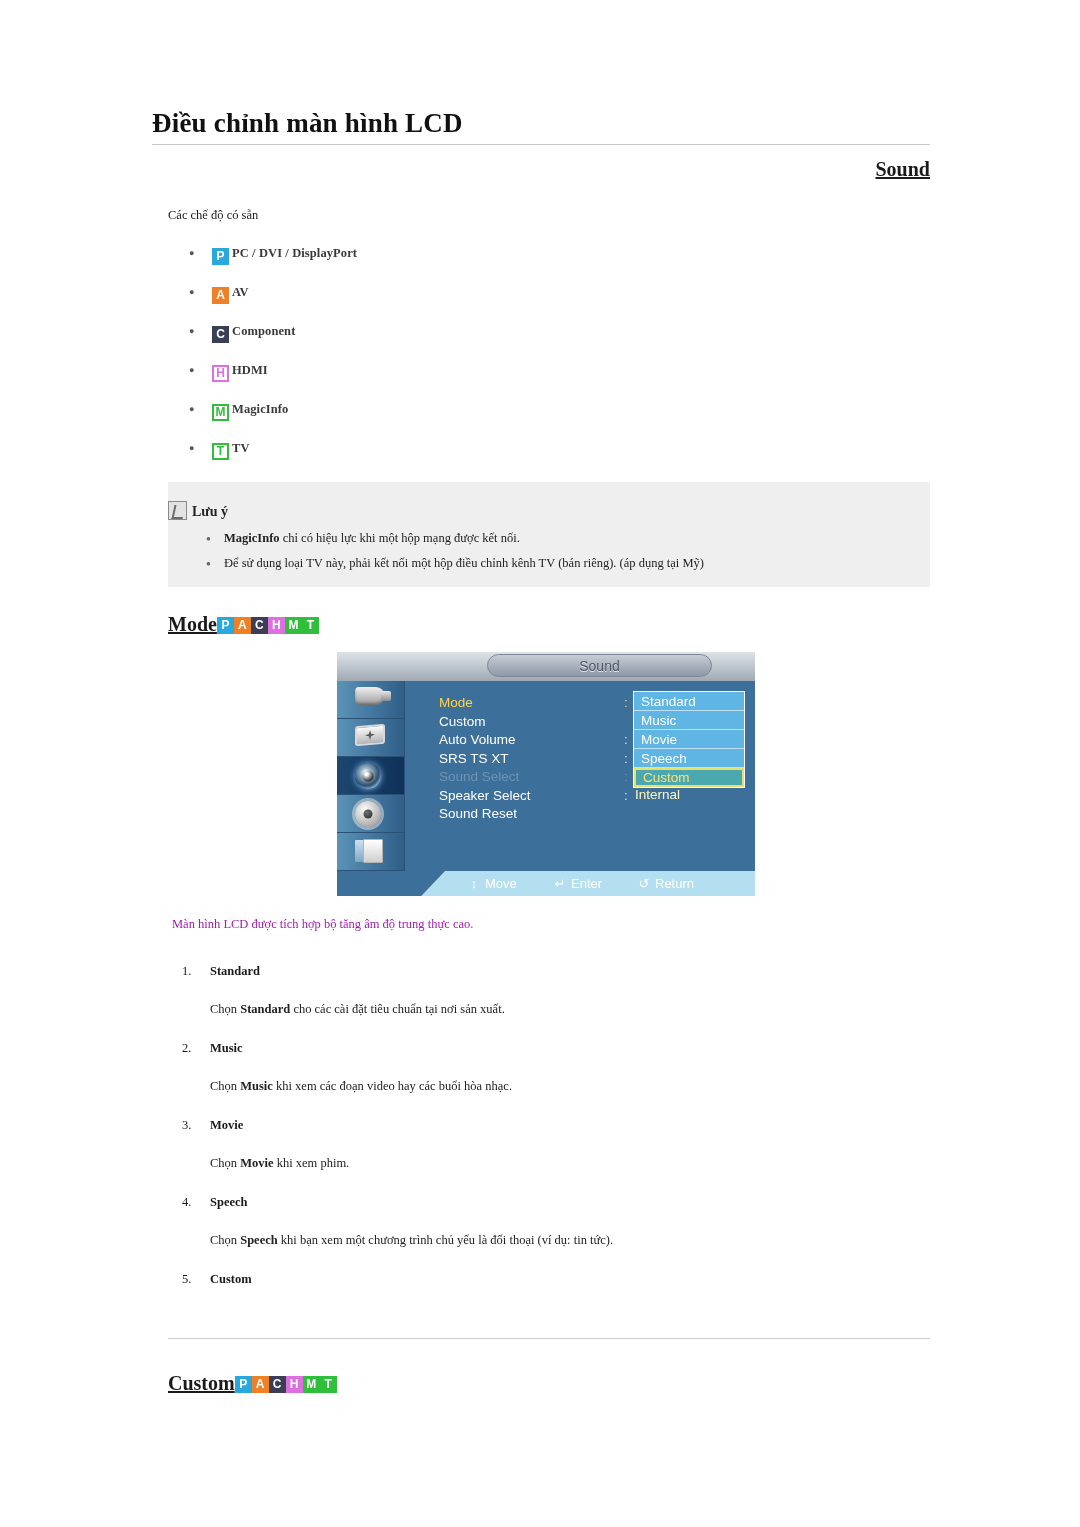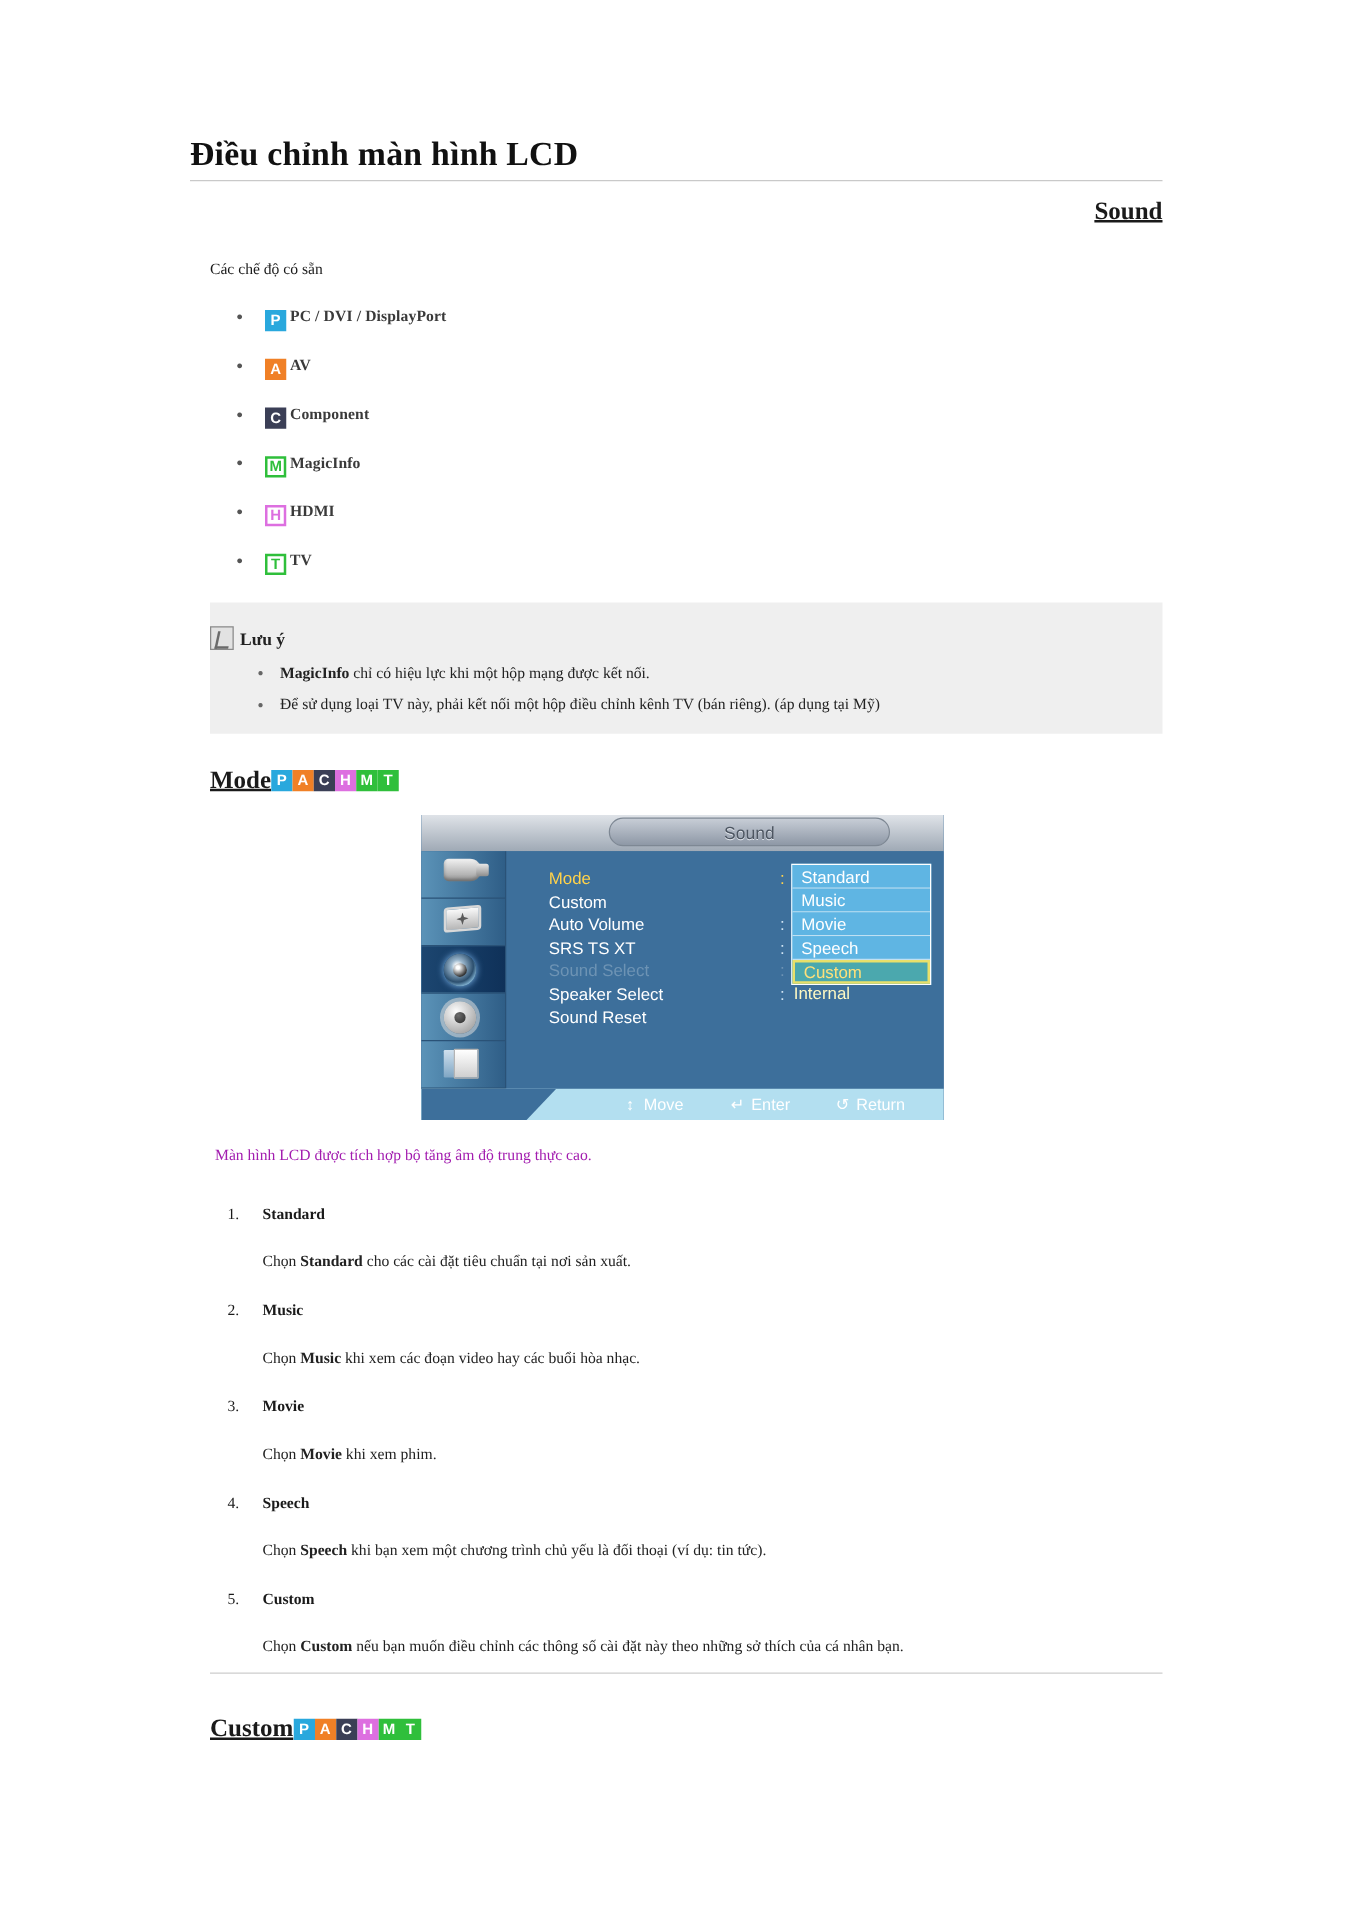--- a/index.html
+++ b/index.html
@@ -475,21 +475,20 @@
     clip-path: polygon(0 0, 100% 0, 78% 100%, 0 100%);
   }
   .osd-hint {
     position: absolute;
     top: 0;
     height: 14px;
     line-height: 25px;
     font-size: 13px;
     color: #ffffff;
     white-space: nowrap;
-    margin-left: 30px;
   }
   .osd-hint .h-ico {
     display: inline-block;
     width: 14px;
     text-align: center;
     margin-right: 4px;
     color: #ffffff;
   }
   #hint-move { left: 130px; }
   #hint-enter { left: 216px; }
@@ -563,24 +562,24 @@
     <li>
       <span class="badge badge-P">P</span><span class="mode-label">PC / DVI / DisplayPort</span>
     </li>
     <li>
       <span class="badge badge-A">A</span><span class="mode-label">AV</span>
     </li>
     <li>
       <span class="badge badge-C-outline">C</span><span class="mode-label">Component</span>
     </li>
     <li>
-      <span class="badge badge-M-outline">M</span><span class="mode-label">MagicInfo</span>
+      <span class="badge badge-H-outline">H</span><span class="mode-label">HDMI</span>
     </li>
     <li>
-      <span class="badge badge-H-outline">H</span><span class="mode-label">HDMI</span>
+      <span class="badge badge-M-outline">M</span><span class="mode-label">MagicInfo</span>
     </li>
     <li>
       <span class="badge badge-T-outline">T</span><span class="mode-label">TV</span>
     </li>
   </ul>
 
   <div class="note-box">
     <div class="note-head">
       <span class="note-icon"></span><span>Lưu ý</span>
     </div>
@@ -698,21 +697,20 @@
     <div class="num-item">
       <div class="num-head">
         <span class="num">4.</span><span>Speech</span>
       </div>
       <div class="num-desc"><span>Chọn </span><b>Speech</b><span> khi bạn xem một chương trình chủ yếu là đối thoại (ví dụ: tin tức).</span></div>
     </div>
     <div class="num-item">
       <div class="num-head">
         <span class="num">5.</span><span>Custom</span>
       </div>
-      <div class="num-desc"><span>Chọn </span><b>Custom</b><span> nếu bạn muốn điều chỉnh các thông số cài đặt này theo những sở thích của cá nhân bạn.</span></div>
     </div>
   </div>
 
   <div class="bottom-rule"></div>
 
   <div class="section-heading" id="heading-custom">
     <span class="htext">Custom</span><span class="badge badge-P">P</span><span class="badge badge-A">A</span><span class="badge badge-C">C</span><span class="badge badge-H">H</span><span class="badge badge-M">M</span><span class="badge badge-T">T</span>
   </div>
 
 </div>

